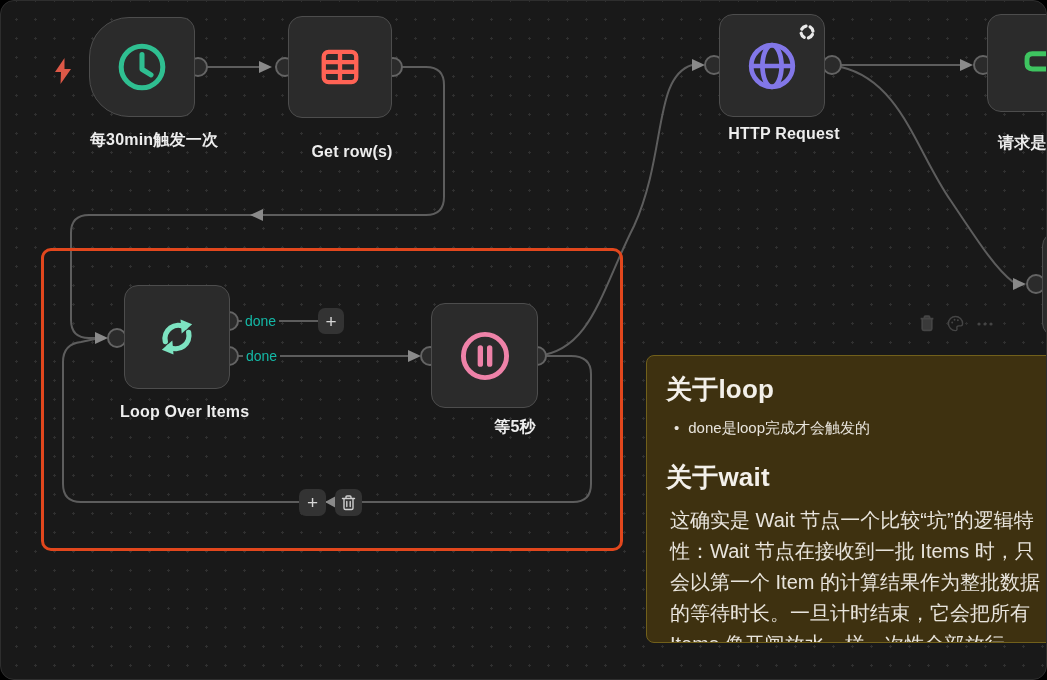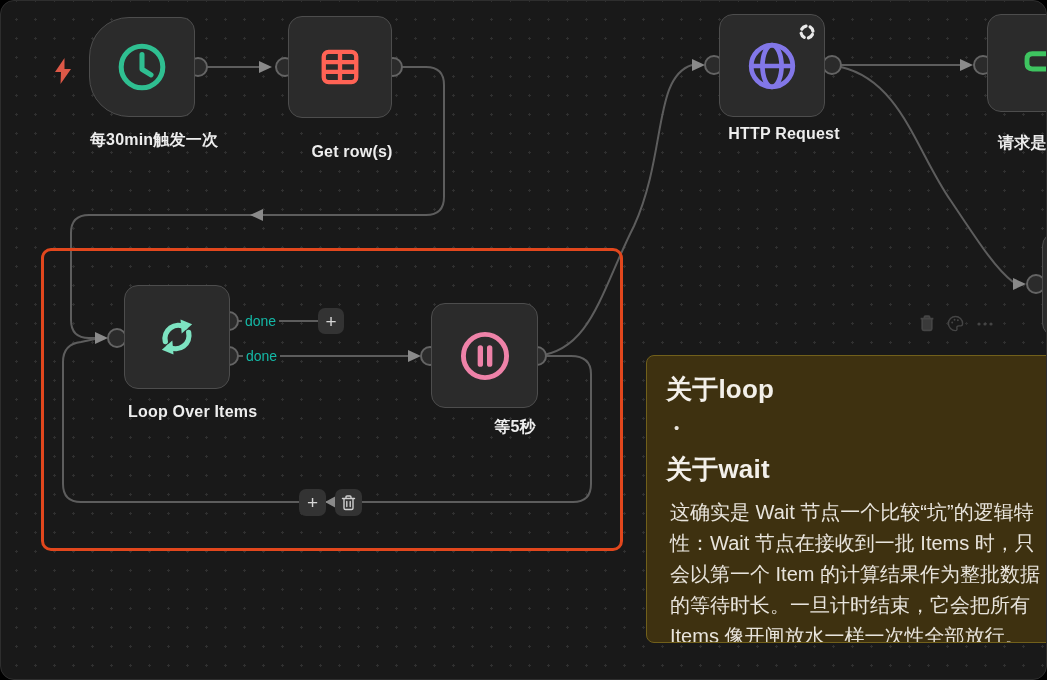--- a/index.html
+++ b/index.html
@@ -121,21 +121,21 @@
     <span class="node-label" style="left:985px;top:132px">请求是否</span>
 
     <div class="node" style="left:123px;top:284px;width:106px;height:104px">
       <svg width="56" height="56" viewBox="0 0 48 48">
         <path d="M14 28 A11.5 11.5 0 0 1 31 15.5" stroke="#7de3c1" stroke-width="4.5" fill="none" stroke-linecap="round"></path>
         <polygon points="27,9 37,13 28,21" fill="#7de3c1"></polygon>
         <path d="M34 20 A11.5 11.5 0 0 1 17 32.5" stroke="#7de3c1" stroke-width="4.5" fill="none" stroke-linecap="round"></path>
         <polygon points="21,39 11,35 20,27" fill="#7de3c1"></polygon>
       </svg>
     </div>
-    <span class="node-label" style="left:115px;top:402px">Loop Over Items</span>
+    <span class="node-label" style="left:107px;top:402px">Loop Over Items</span>
 
     <div class="node" style="left:430px;top:302px;width:107px;height:105px">
       <svg width="56" height="56" viewBox="0 0 48 48">
         <circle cx="24" cy="24" r="18.5" stroke="#ee82a8" stroke-width="4.2" fill="none"></circle>
         <path d="M20 17 V31 M28 17 V31" stroke="#ee82a8" stroke-width="4.6" stroke-linecap="round" fill="none"></path>
       </svg>
     </div>
     <span class="node-label center" style="left:502px;top:416px">等5秒</span>
 
     <div class="node" style="left:1041px;top:231px;width:100px;height:105px"></div>
@@ -166,19 +166,20 @@
         <circle cx="3" cy="3" r="1.6" fill="#454545"></circle>
         <circle cx="9" cy="3" r="1.6" fill="#454545"></circle>
         <circle cx="15" cy="3" r="1.6" fill="#454545"></circle>
       </svg>
     </div>
 
     <div class="sticky">
       <h1>关于loop</h1>
       <div class="bullet">
         <span class="dot">•</span>
+        <span>done是loop完成才会触发的</span>
       </div>
-      <h1 style="margin-top:14px">关于wait</h1>
+      <h1 style="margin-top:22px">关于wait</h1>
       <p>这确实是 Wait 节点一个比较“坑”的逻辑特性：Wait 节点在接收到一批 Items 时，只会以第一个 Item 的计算结果作为整批数据的等待时长。一旦计时结束，它会把所有 Items 像开闸放水一样一次性全部放行。</p>
     </div>
 
   </div>
 </div>
 
 </body></html>

